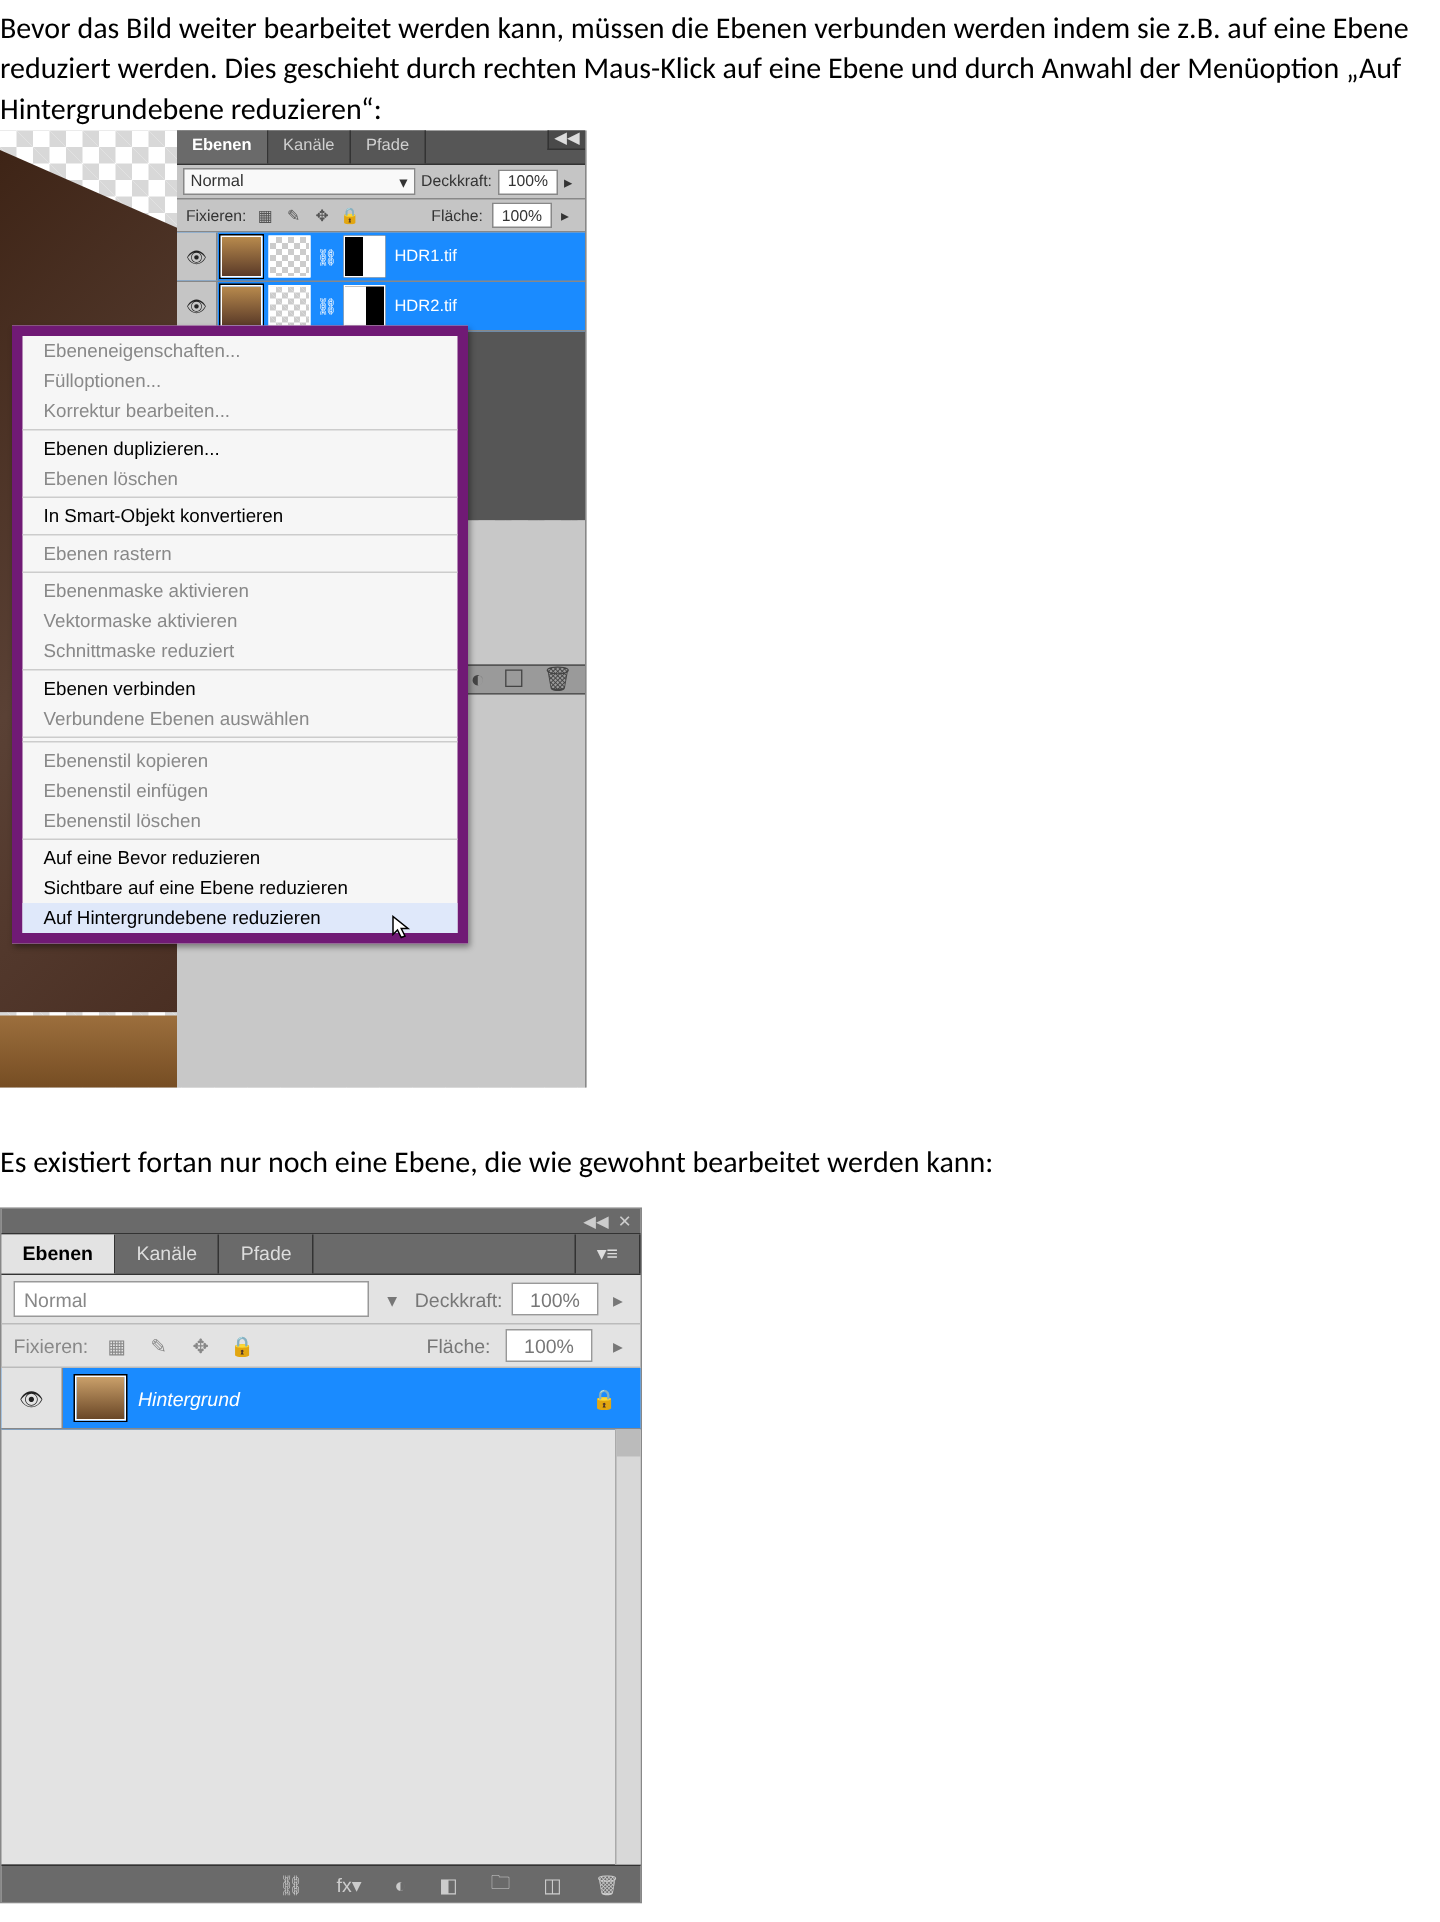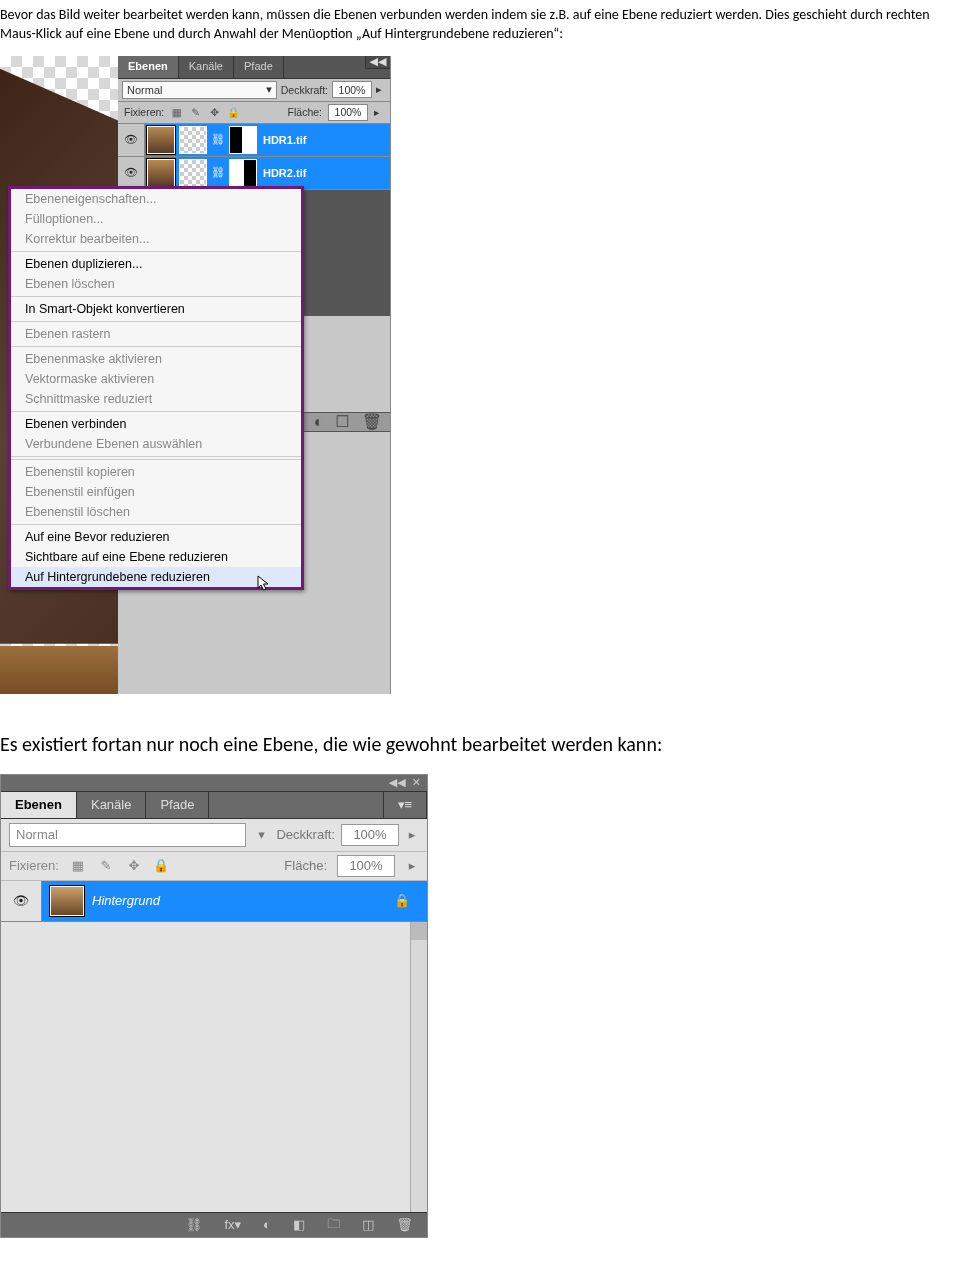--- a/index.html
+++ b/index.html
@@ -8,21 +8,21 @@
     --ps-dark3:#6a6a6a;
     --ps-light:#c5c5c5;
     --ps-lightab:#e3e3e3;
     --ps-sel:#1a8bff;
     --ps-tab:#9a9a9a;
     --ps-text:#000;
     --menu-dis:#888;
   }
   html,body{margin:0;padding:0;background:#fff;font-family:Calibri,Arial,sans-serif;color:#000}
   .page{width:960px;margin:0 auto;padding:0}
-  .intro{font-size:14px;line-height:1.35;margin:6px 0 12px 0}
+  .intro{font-size:20px;line-height:1.35;margin:6px 0 0 0}
 
   
   .shot1{position:relative;width:390px;height:638px;background:#ccc;border-right:1px solid #888;margin-bottom:25px}
   .chkbg{
     position:absolute;inset:0;
     background-image:
       linear-gradient(45deg,#d8d8d8 25%,transparent 25%,transparent 75%,#d8d8d8 75%),
       linear-gradient(45deg,#d8d8d8 25%,transparent 25%,transparent 75%,#d8d8d8 75%);
     background-color:#fff;background-size:22px 22px;background-position:0 0,11px 11px;
   }
@@ -50,27 +50,27 @@
   .eye{width:26px;height:100%;display:flex;align-items:center;justify-content:center;color:#222;background:var(--ps-light);border-right:1px solid #888}
   .thumb{width:26px;height:26px;margin:0 2px;background:linear-gradient(#b88a4d,#5a3a28);border:1px solid #fff;box-shadow:0 0 0 1px #000}
   .mask{width:26px;height:26px;margin:0 2px;background:#000;border:1px solid #fff;position:relative}
   .mask.maskA::after,.mask.maskB::after{content:"";position:absolute;background:#fff}
   .mask.maskA::after{right:0;top:0;width:55%;height:100%}
   .mask.maskB::after{left:0;top:0;width:55%;height:100%}
   .ckthumb{width:26px;height:26px;margin:0 2px;border:1px solid #fff;
     background-image:linear-gradient(45deg,#ccc 25%,transparent 25%,transparent 75%,#ccc 75%),linear-gradient(45deg,#ccc 25%,transparent 25%,transparent 75%,#ccc 75%);
     background-color:#fff;background-size:8px 8px;background-position:0 0,4px 4px}
   .link{margin:0 2px;color:#fff}
-  .lname{margin-left:4px;font-size:11px;font-weight:bold}
+  .lname{margin-left:4px;font-size:11px;font-weight:normal}
   .grayfill{position:absolute;left:118px;right:0;top:260px;bottom:0;background:#c8c8c8}
   .grayfill::after{content:"";position:absolute;left:0;right:0;top:96px;height:18px;background:var(--ps-dark2);display:flex}
   .bottombar{position:absolute;left:118px;right:0;top:356px;height:18px;background:var(--ps-tab);border-top:1px solid #555;border-bottom:1px solid #555;display:flex;justify-content:flex-end;gap:12px;align-items:center;padding-right:8px;color:#444}
 
   
-  .ctx{position:absolute;top:130px;left:8px;width:290px;background:#f6f6f6;border:3px solid #701a75;box-shadow:1px 2px 4px rgba(0,0,0,.4);font-family:'Segoe UI',Tahoma,sans-serif;font-size:12.5px;color:#000}
+  .ctx{position:absolute;top:130px;left:8px;width:290px;background:#f6f6f6;border:7px solid #701a75;box-shadow:1px 2px 4px rgba(0,0,0,.4);font-family:'Segoe UI',Tahoma,sans-serif;font-size:12.5px;color:#000}
   .ctx .mi{padding:3px 14px;white-space:nowrap}
   .ctx .mi.dis{color:var(--menu-dis)}
   .ctx hr{border:none;border-top:1px solid #ccc;margin:2px 0}
   .ctx .hover{background:#dfe8fa}
   .cursor{position:absolute;width:14px;height:18px;pointer-events:none}
 
   
   .outro{font-size:20px;margin:38px 0 18px 0}
 
   

